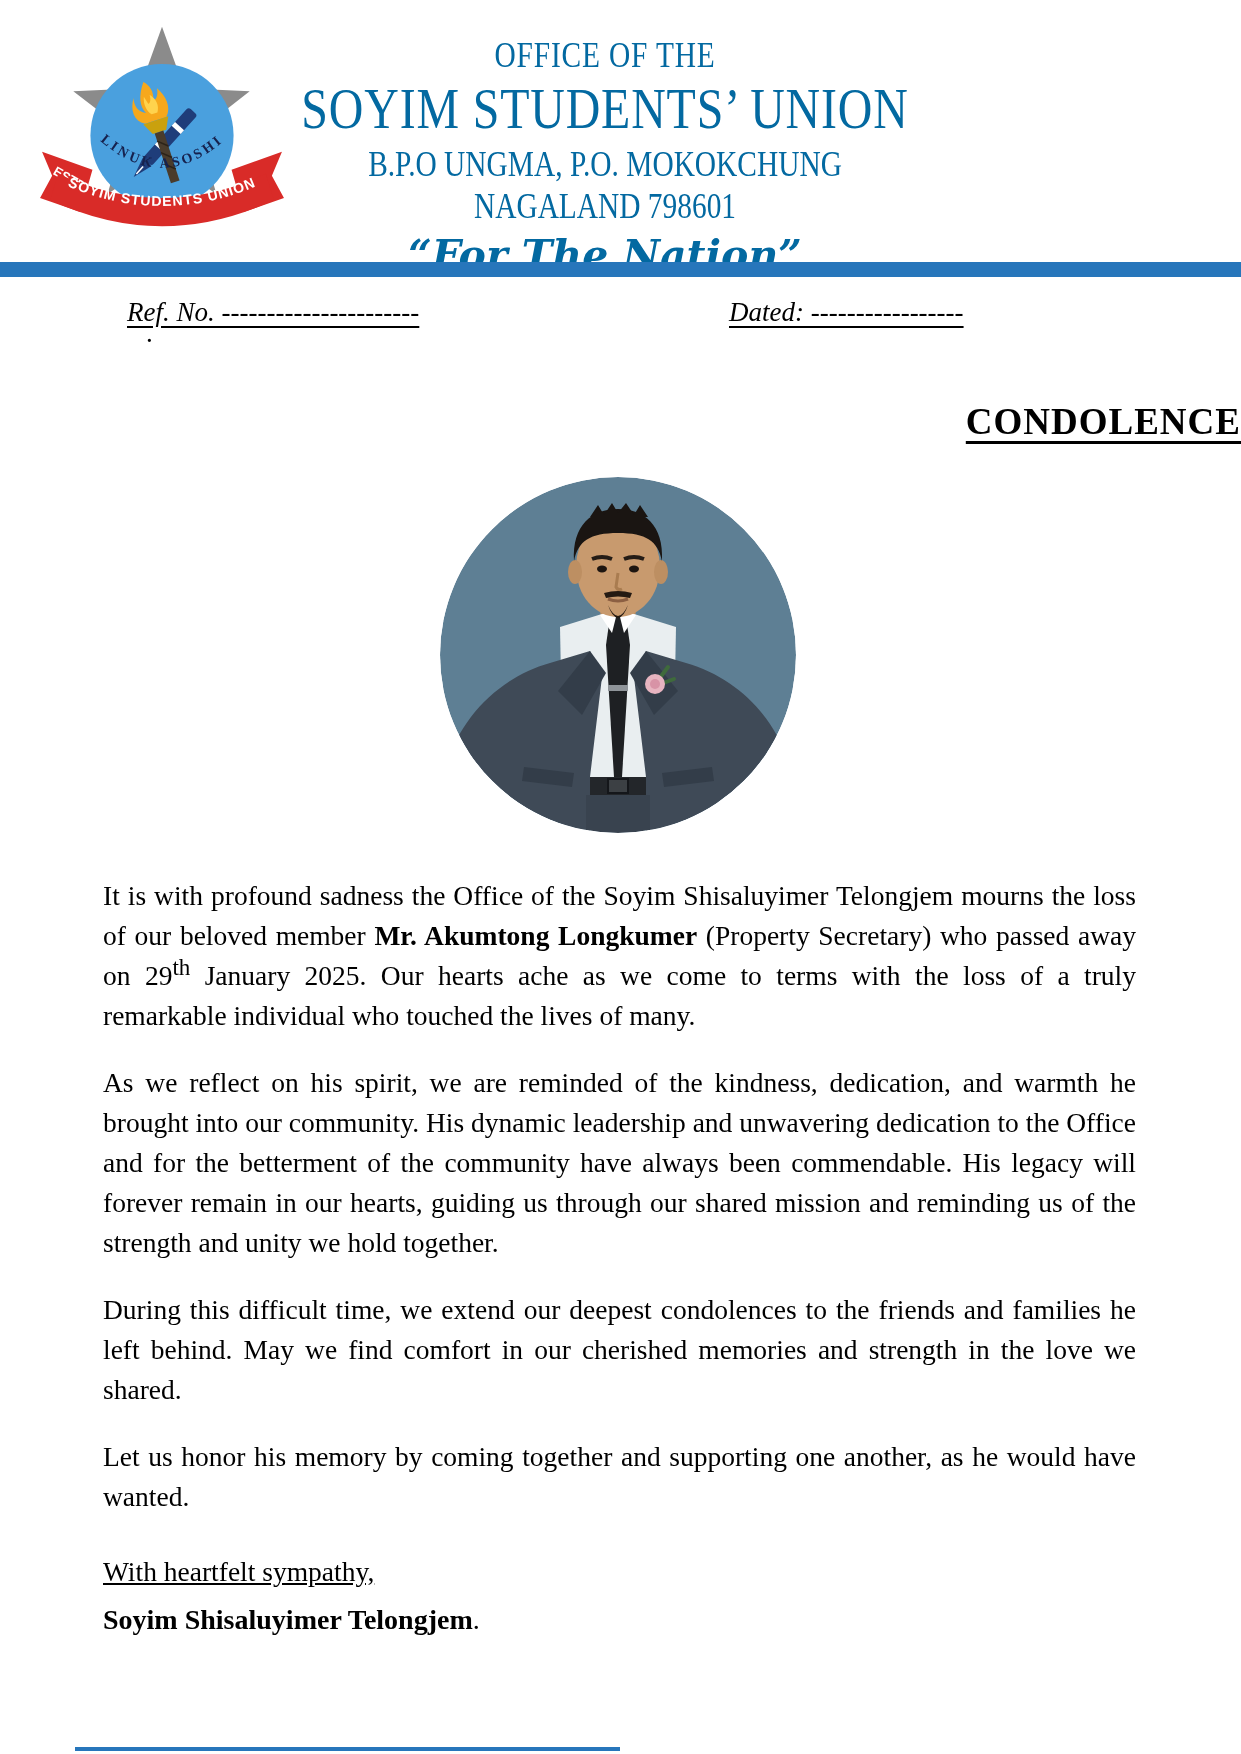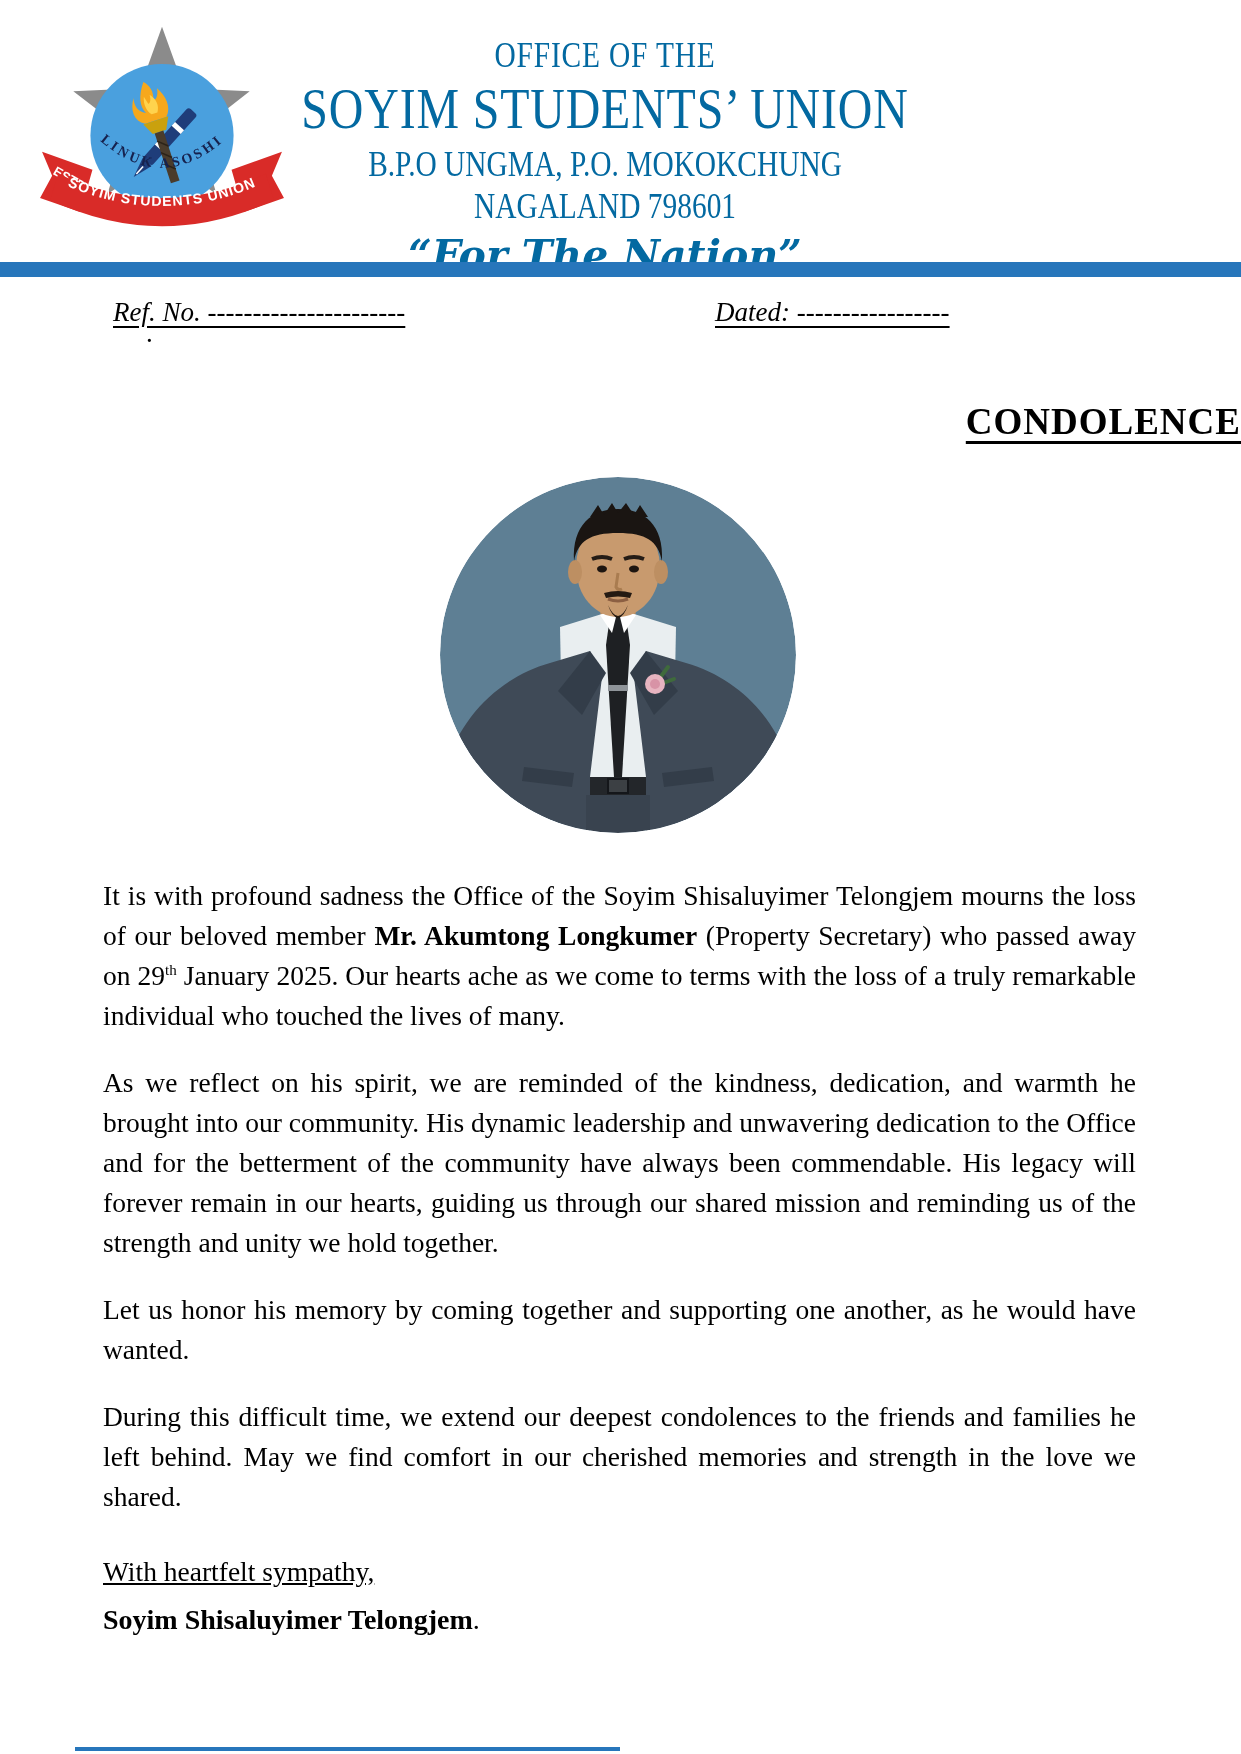--- a/index.html
+++ b/index.html
@@ -27,21 +27,21 @@
   .address-line { font-size: 35px; letter-spacing: 0px; line-height: 42px; margin-top: 4px; }
   .motto        { font-size: 41px; font-weight: bold; font-style: italic; line-height: 50px; margin-top: 2px; font-family: "DejaVu Serif", serif; }
 
   .top-bar { position: absolute; left: 0; top: 262px; width: 100%; height: 15px; }
   .bottom-bar { position: absolute; left: 75px; top: 1747px; width: 545px; height: 4px; }
 
   
   .ref-no, .dated {
     position: absolute; top: 297px;
     font-style: italic; font-size: 27px;
-    text-decoration: underline; text-underline-offset: 5px;
+    text-decoration: underline; text-underline-offset: 5px; margin-left: 14px;
   }
   .ref-no { left: 113px; }
   .dated  { left: 715px; }
   .stray-dot { position: absolute; left: 146px; top: 318px; font-size: 27px; }
 
   
   .doc-title {
     position: absolute; left: 0; top: 400px; width: 100%;
     text-align: right; font-size: 37px; font-weight: bold; letter-spacing: 1px;
     text-decoration: underline; text-decoration-thickness: 3px; text-underline-offset: 7px;
@@ -52,21 +52,21 @@
     position: absolute; left: 440px; top: 477px; width: 356px; height: 356px;
     border-radius: 50%; overflow: hidden;
   }
 
   
   .body-text {
     position: absolute; left: 103px; top: 876px; width: 1033px;
     font-size: 27.5px; line-height: 40px; text-align: justify;
   }
   .body-text p { margin-bottom: 27px; }
-  .body-text sup { font-size: 15px; vertical-align: super; line-height: 0; }
+  .body-text sup { font-size: 23px; vertical-align: super; line-height: 0; }
   .b { font-weight: bold; }
 
   .sympathy  { position: absolute; left: 103px; top: 1556px; font-size: 27.5px; text-decoration: underline; }
   .signature { position: absolute; left: 103px; top: 1604px; font-size: 28px; text-align: right; }
   .signature .name { font-weight: bold; }
 </style>
 </head>
 <body>
 
 <div class="page">
@@ -189,22 +189,22 @@
 
         <path d="M164,116 Q178,112 192,116 L190,121 Q178,118 166,121 Z" fill="#241a12"></path>
         <path d="M168,128 Q178,150 188,128 Q184,140 178,141 Q172,140 168,128 Z" fill="#241a12"></path>
       </g>
     </svg>
   </div>
 
   <div class="body-text">
     <p><span>It is with profound sadness the Office of the Soyim Shisaluyimer Telongjem mourns the loss of our beloved member </span><span class="b">Mr. Akumtong Longkumer</span><span> (Property Secretary) who passed away on 29</span><sup>th</sup><span> January 2025. Our hearts ache as we come to terms with the loss of a truly remarkable individual who touched the lives of many.</span></p>
     <p>As we reflect on his spirit, we are reminded of the kindness, dedication, and warmth he brought into our community. His dynamic leadership and unwavering dedication to the Office and for the betterment of the community have always been commendable. His legacy will forever remain in our hearts, guiding us through our shared mission and reminding us of the strength and unity we hold together.</p>
+    <p>During this difficult time, we extend our deepest condolences to the friends and families he left behind. May we find comfort in our cherished memories and strength in the love we shared.</p>
     <p>Let us honor his memory by coming together and supporting one another, as he would have wanted.</p>
-    <p>During this difficult time, we extend our deepest condolences to the friends and families he left behind. May we find comfort in our cherished memories and strength in the love we shared.</p>
   </div>
 
   <div class="sympathy">With heartfelt sympathy,</div>
   <div class="signature"><span class="name">Soyim Shisaluyimer Telongjem</span><span>.</span></div>
 
   <div class="bottom-bar" style="background:#2776bb"></div>
 
 </div>
 
 </body></html>

